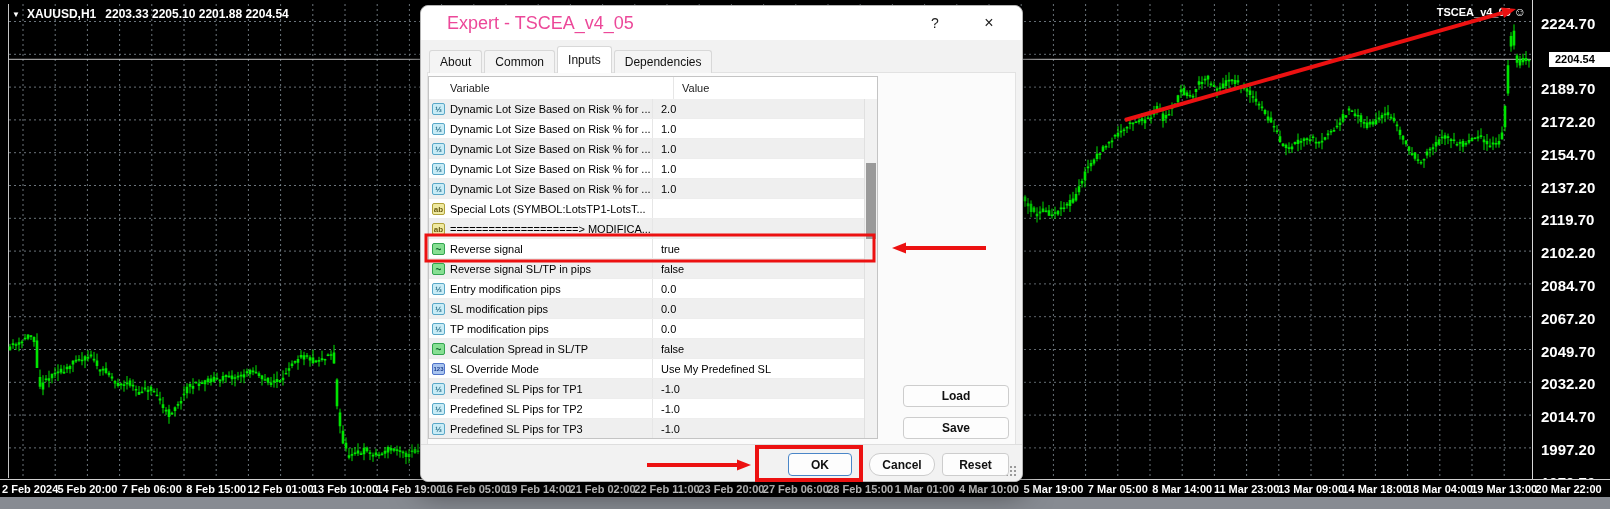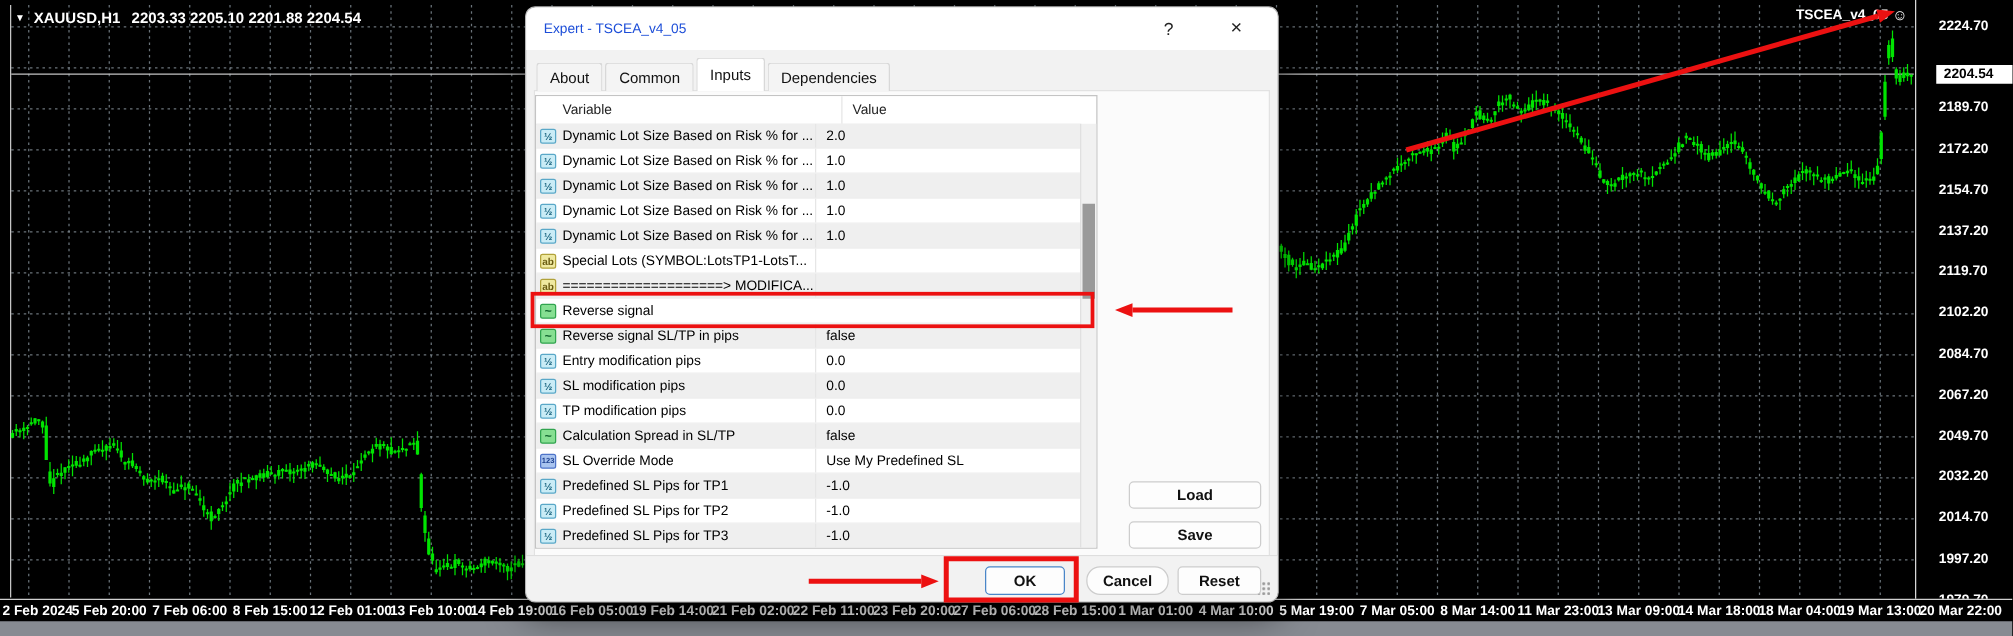--- a/index.html
+++ b/index.html
@@ -6,30 +6,30 @@
   body{width:1610px;height:509px;overflow:hidden;font-family:"Liberation Sans",sans-serif;position:relative;}
   .screen{position:absolute;inset:0;width:1610px;height:509px;background:#000;}
   #chart-svg{position:absolute;left:0;top:0;z-index:0;}
   
   .ohlc{position:absolute;left:12px;top:7px;color:#fff;font-size:12px;font-weight:700;z-index:1;display:flex;gap:9px;align-items:center;white-space:nowrap;}
   .ohlc .tri{font-size:8px;margin-right:-2px;}
   .ea-label{position:absolute;top:5px;right:84px;color:#fff;font-size:11px;font-weight:700;z-index:1;display:flex;align-items:center;gap:3px;}
   .smiley{font-size:12px;font-weight:400;}
   
   .price-axis{position:absolute;left:1532px;top:0;width:78px;height:497px;background:#000;border-left:1px solid #d7d7d7;z-index:1;}
-  .plabel{position:absolute;left:18px;color:#fff;font-size:11px;font-weight:700;white-space:nowrap;}
+  .plabel{position:absolute;left:8px;color:#fff;font-size:15px;font-weight:700;white-space:nowrap;}
   .ptag{position:absolute;left:16px;width:76px;height:15px;background:#fff;color:#000;font-size:11px;font-weight:700;line-height:15px;padding-left:6px;box-sizing:border-box;}
   .time-axis{position:absolute;left:0;top:479px;width:1610px;height:18px;background:#000;border-top:1px solid #cfcfcf;z-index:1;}
   .tlabel{position:absolute;top:3px;color:#fff;font-size:11px;font-weight:700;white-space:nowrap;transform:translateX(-50%);}
   .tlabel.first{transform:none;}
   .bottom-bar{position:absolute;left:0;top:497px;width:1610px;height:12px;background:#878b92;z-index:1;}
   
   .dialog{position:absolute;left:420px;top:5px;width:603px;height:477px;background:#f2f2f2;border:1px solid #b5b5b5;border-radius:8px;box-sizing:border-box;box-shadow:0 10px 30px rgba(0,0,0,.55);z-index:5;}
   .titlebar{position:absolute;left:0;top:0;right:0;height:34px;background:#fff;border-radius:8px 8px 0 0;}
-  .dtitle{position:absolute;left:14px;top:0;line-height:34px;font-size:11px;color:#1d4ed8;}
+  .dtitle{position:absolute;left:26px;top:0;line-height:34px;font-size:18px;color:#ec4899;}
   .tbtn{position:absolute;top:4px;width:38px;height:26px;background:none;border:none;font-size:14px;color:#222;cursor:pointer;font-family:inherit;padding:0;}
   .tbtn.help{right:68px;}
   .tbtn.close{right:14px;font-size:16px;line-height:24px;}
   .tabs{position:absolute;left:8px;top:41px;height:26px;display:flex;align-items:flex-end;z-index:2;}
   .tab{border:1px solid #d8d8d8;border-bottom:none;background:#f4f4f4;font-size:12px;color:#111;padding:4px 10px;margin-right:2px;border-radius:3px 3px 0 0;cursor:pointer;}
   .tab.active{background:#fff;padding-top:6px;padding-bottom:6px;position:relative;z-index:3;}
   .dcontent{position:absolute;left:6px;right:6px;top:66px;bottom:36px;background:#fbfbfb;border:1px solid #e2e2e2;box-sizing:border-box;}
   
   .ptable{position:absolute;left:7px;top:70px;width:450px;height:363px;background:#fff;border:1px solid #c4c4c4;box-sizing:border-box;z-index:6;}
   .phead{display:flex;height:22px;border-bottom:1px solid #e0e0e0;font-size:11px;color:#222;align-items:stretch;background:#fff;margin-right:13px;}
@@ -257,20 +257,21 @@
               <span class="picon text">ab</span>
               <span>====================&gt; MODIFICA...</span>
             </div>
             <div class="cval"></div>
           </div>
           <div class="prow">
             <div class="cvar">
               <span class="picon bool">~</span>
               <span>Reverse signal</span>
             </div>
+            <div class="cval">true</div>
           </div>
           <div class="prow">
             <div class="cvar">
               <span class="picon bool">~</span>
               <span>Reverse signal SL/TP in pips</span>
             </div>
             <div class="cval">false</div>
           </div>
           <div class="prow">
             <div class="cvar">

